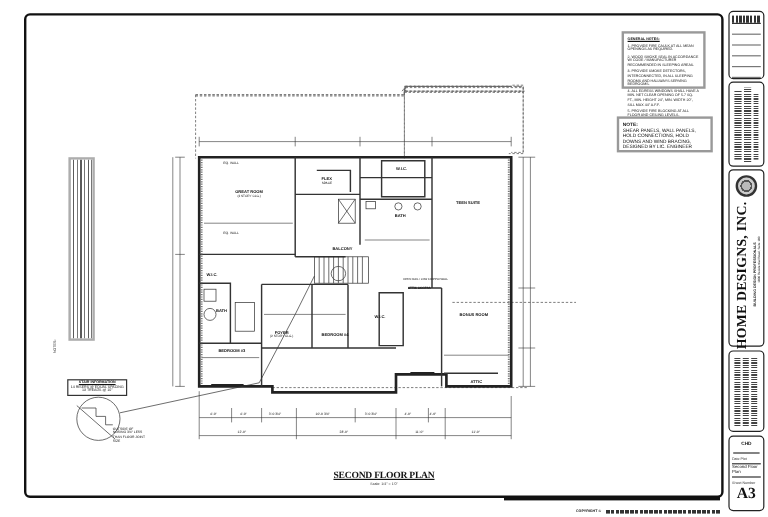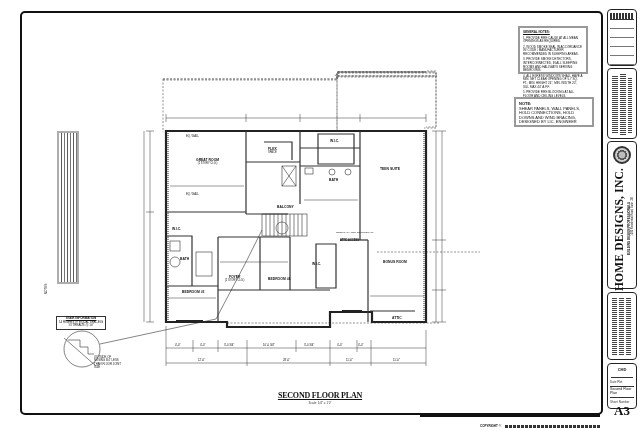--- a/index.html
+++ b/index.html
@@ -12,21 +12,21 @@
   .tb-rev .row{height:8px;border-bottom:1px solid #777;margin:0 2px;}
   .tb-notes{top:68px;height:71px;}
   .vtext{position:absolute;writing-mode:vertical-rl;transform:rotate(180deg);white-space:nowrap;}
   .dense{position:absolute;background:repeating-linear-gradient(0deg,#222 0 1px,#fff 1px 2px);opacity:.85;}
   .tb-firm{top:141px;height:148px;}
   .firm-name{font-family:"Liberation Serif",serif;font-weight:bold;font-size:11.5px;left:5px;top:30px;letter-spacing:.2px;}
   .firm-sub{font-size:3px;left:19px;top:60px;font-weight:bold;}
   .firm-addr{font-size:2.6px;left:23px;top:55px;}
   .seal{position:absolute;left:5px;top:4px;width:18px;height:18px;border-radius:50%;border:2px solid #333;box-sizing:border-box;background:radial-gradient(circle,#bbb 0 35%,#555 36% 50%,#ccc 51%);}
   .tb-disc{top:292px;height:68px;}
-  .tb-sheet{top:363px;height:46px;}
+  .tb-sheet{top:363px;height:63px;}
   .tb-sheet .logo{margin:3px 3px 0;height:10px;border-bottom:1px solid #333;font-size:4px;font-weight:bold;text-align:center;line-height:5px;}
   .tb-sheet .lbl{font-size:3px;margin:2px 2px 0;color:#333;}
   .tb-sheet .val{font-size:3.6px;margin:0 2px;line-height:4px;}
   .tb-sheet .box{border-top:1px solid #333;margin:2px 2px 0;}
   .tb-sheet .sheetno{font-family:"Liberation Serif",serif;font-weight:bold;font-size:13px;text-align:center;line-height:13px;}
   .notes-box{position:absolute;border:2px solid #999;background:#fff;padding:3px;box-sizing:border-box;font-size:3px;line-height:3.7px;}
   .gen-notes{left:518px;top:26px;width:70px;height:48px;}
   .gen-notes .title{font-weight:bold;font-size:3px;margin-bottom:2px;text-decoration:underline;}
   .gen-notes .n{margin-bottom:1.5px;}
   .note2{left:514px;top:97px;width:80px;height:30px;border-width:2px;}

